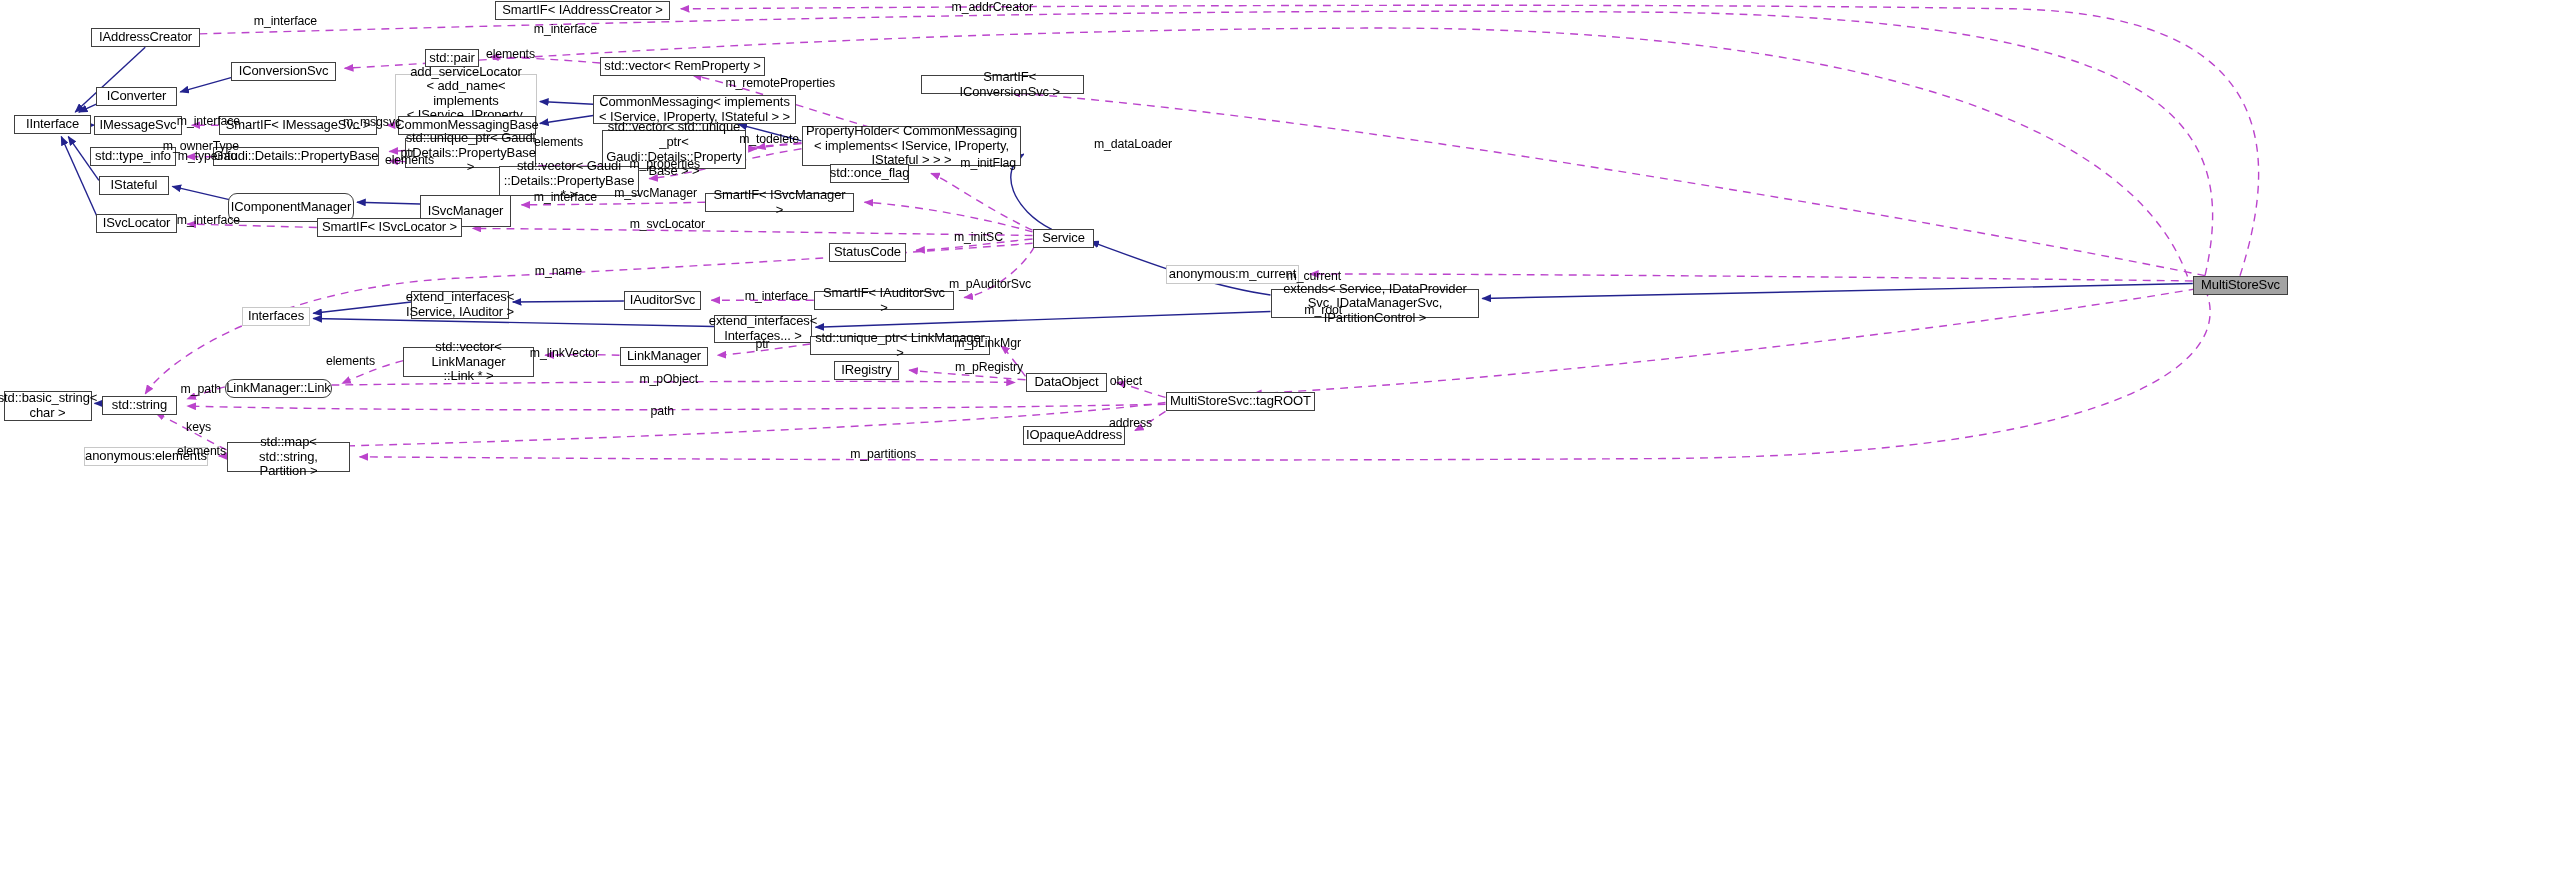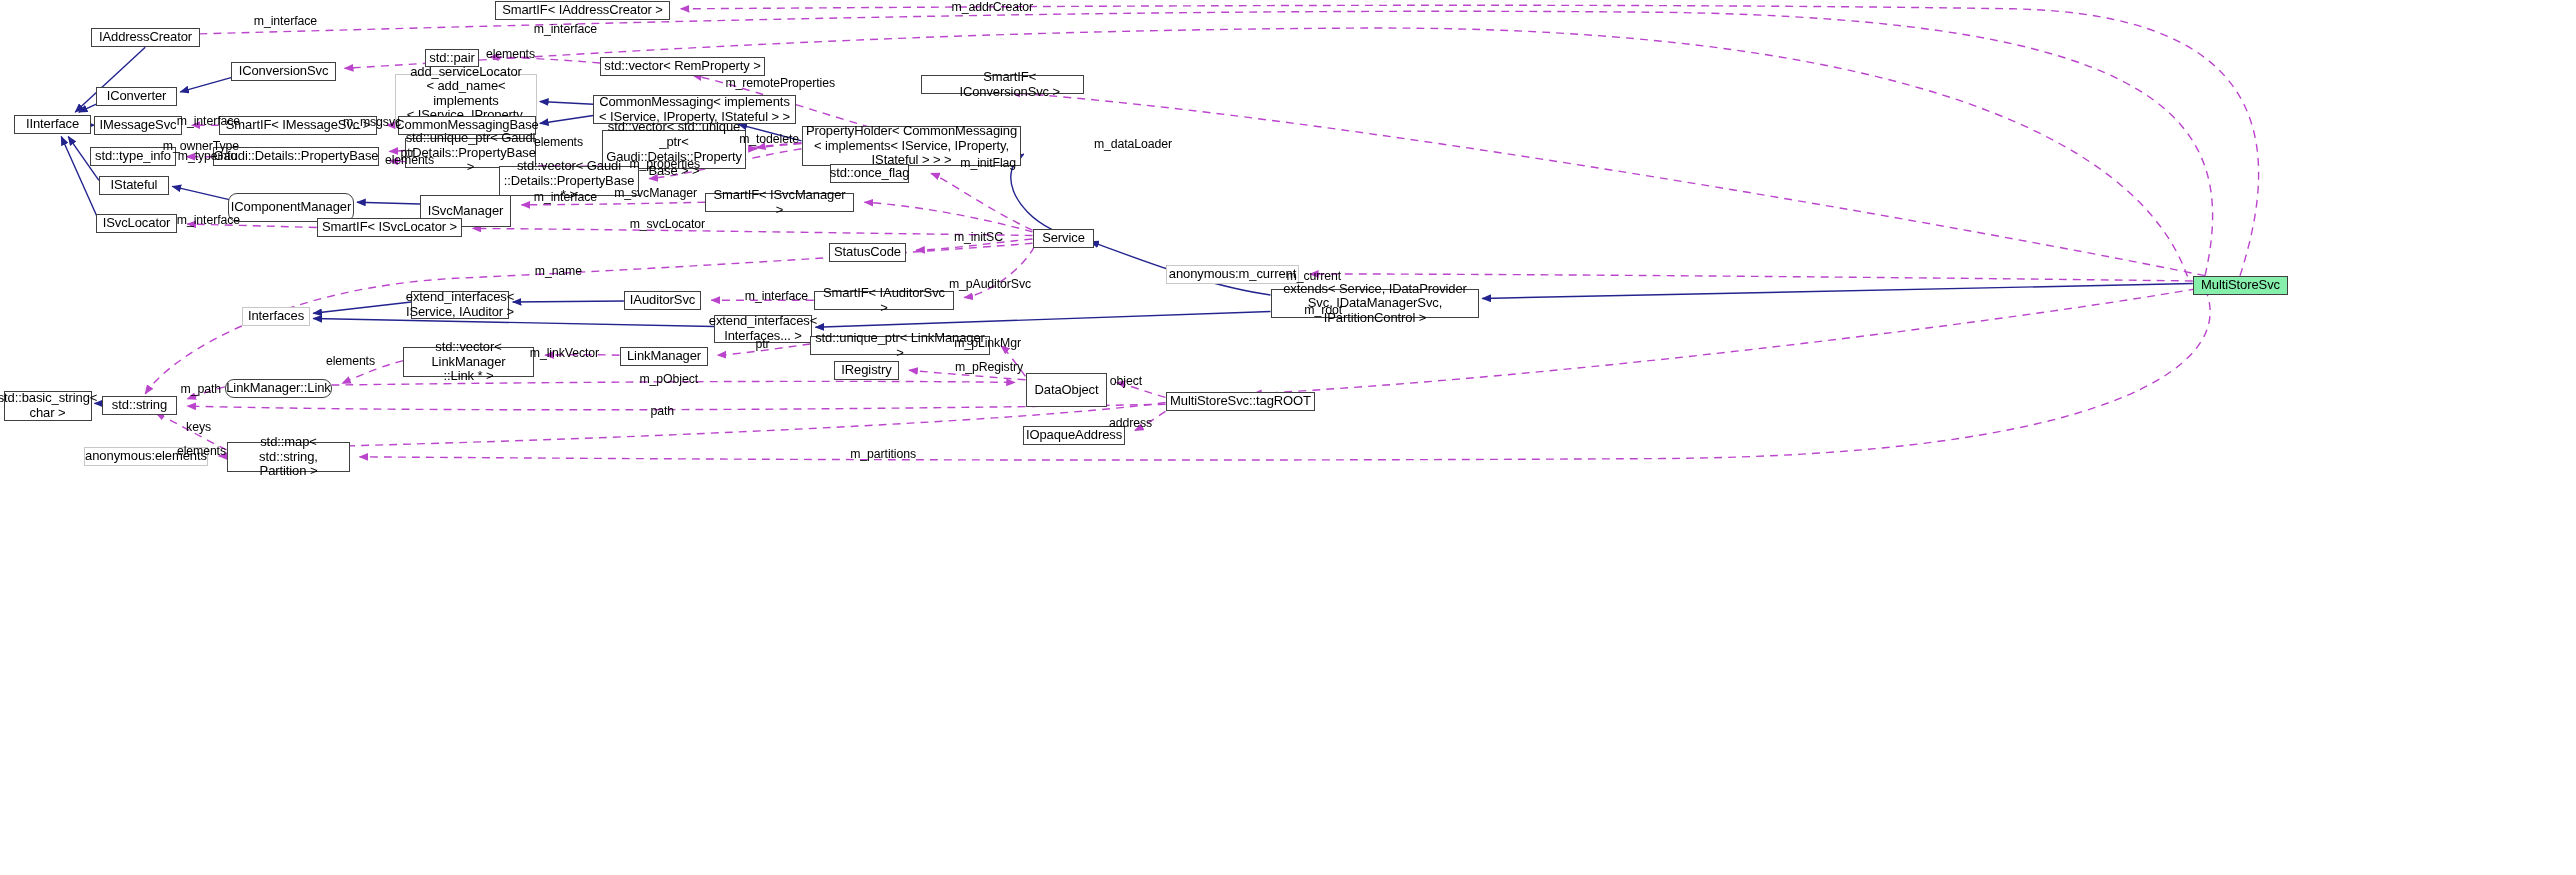--- a/index.html
+++ b/index.html
@@ -36,21 +36,21 @@
     font-size: 13px;
     line-height: 1.12;
     white-space: pre-line;
     padding: 0.9px 2.6px;
     letter-spacing: -0.1px;
   }
   .node.faint {
     border: 0.9px solid #c8c8c8;
   }
   .node.focus {
-    background: #86efac;
+    background: #a3a3a3;
     border: 0.9px solid #404040;
     text-align: center;
   }
   .edge-label {
     position: absolute;
     font-size: 12.3px;
     color: #000000;
     white-space: pre-line;
     text-align: right;
     line-height: 1.1;
@@ -234,21 +234,21 @@
       <div class="node" style="left: 624px; top: 291px; width: 77px; height: 19px;">IAuditorSvc</div>
       <div class="node" style="left: 814px; top: 291px; width: 140px; height: 19px;">SmartIF&lt; IAuditorSvc &gt;</div>
       <div class="node faint" style="left: 242px; top: 307px; width: 68px; height: 19px;">Interfaces</div>
       <div class="node" style="left: 714px; top: 315px; width: 98px; height: 28px;">extend_interfaces&lt;
 Interfaces... &gt;</div>
       <div class="node" style="left: 403px; top: 347px; width: 131px; height: 30px;">std::vector&lt; LinkManager
 ::Link * &gt;</div>
       <div class="node" style="left: 620px; top: 347px; width: 88px; height: 19px;">LinkManager</div>
       <div class="node" style="left: 810px; top: 336px; width: 180px; height: 19px;">std::unique_ptr&lt; LinkManager &gt;</div>
       <div class="node" style="left: 834px; top: 361px; width: 65px; height: 19px;">IRegistry</div>
-      <div class="node" style="left: 1026px; top: 373px; width: 81px; height: 34px;">DataObject</div>
+      <div class="node" style="left: 1026px; top: 373px; width: 81px; height: 19px;">DataObject</div>
       <div class="node" style="left: 225px; top: 379px; width: 107px; height: 19px; border-radius: 9px;">LinkManager::Link</div>
       <div class="node" style="left: 1166px; top: 392px; width: 149px; height: 19px;">MultiStoreSvc::tagROOT</div>
       <div class="node" style="left: 3.5px; top: 391px; width: 88px; height: 30px;">std::basic_string&lt;
 char &gt;</div>
       <div class="node" style="left: 102px; top: 396px; width: 75px; height: 19px;">std::string</div>
       <div class="node" style="left: 1023px; top: 426px; width: 102px; height: 19px;">IOpaqueAddress</div>
       <div class="node faint" style="left: 84px; top: 447px; width: 124px; height: 19px;">anonymous:elements</div>
       <div class="node" style="left: 227px; top: 442px; width: 123px; height: 30px;">std::map&lt; std::string,
 Partition &gt;</div>
     </div>

